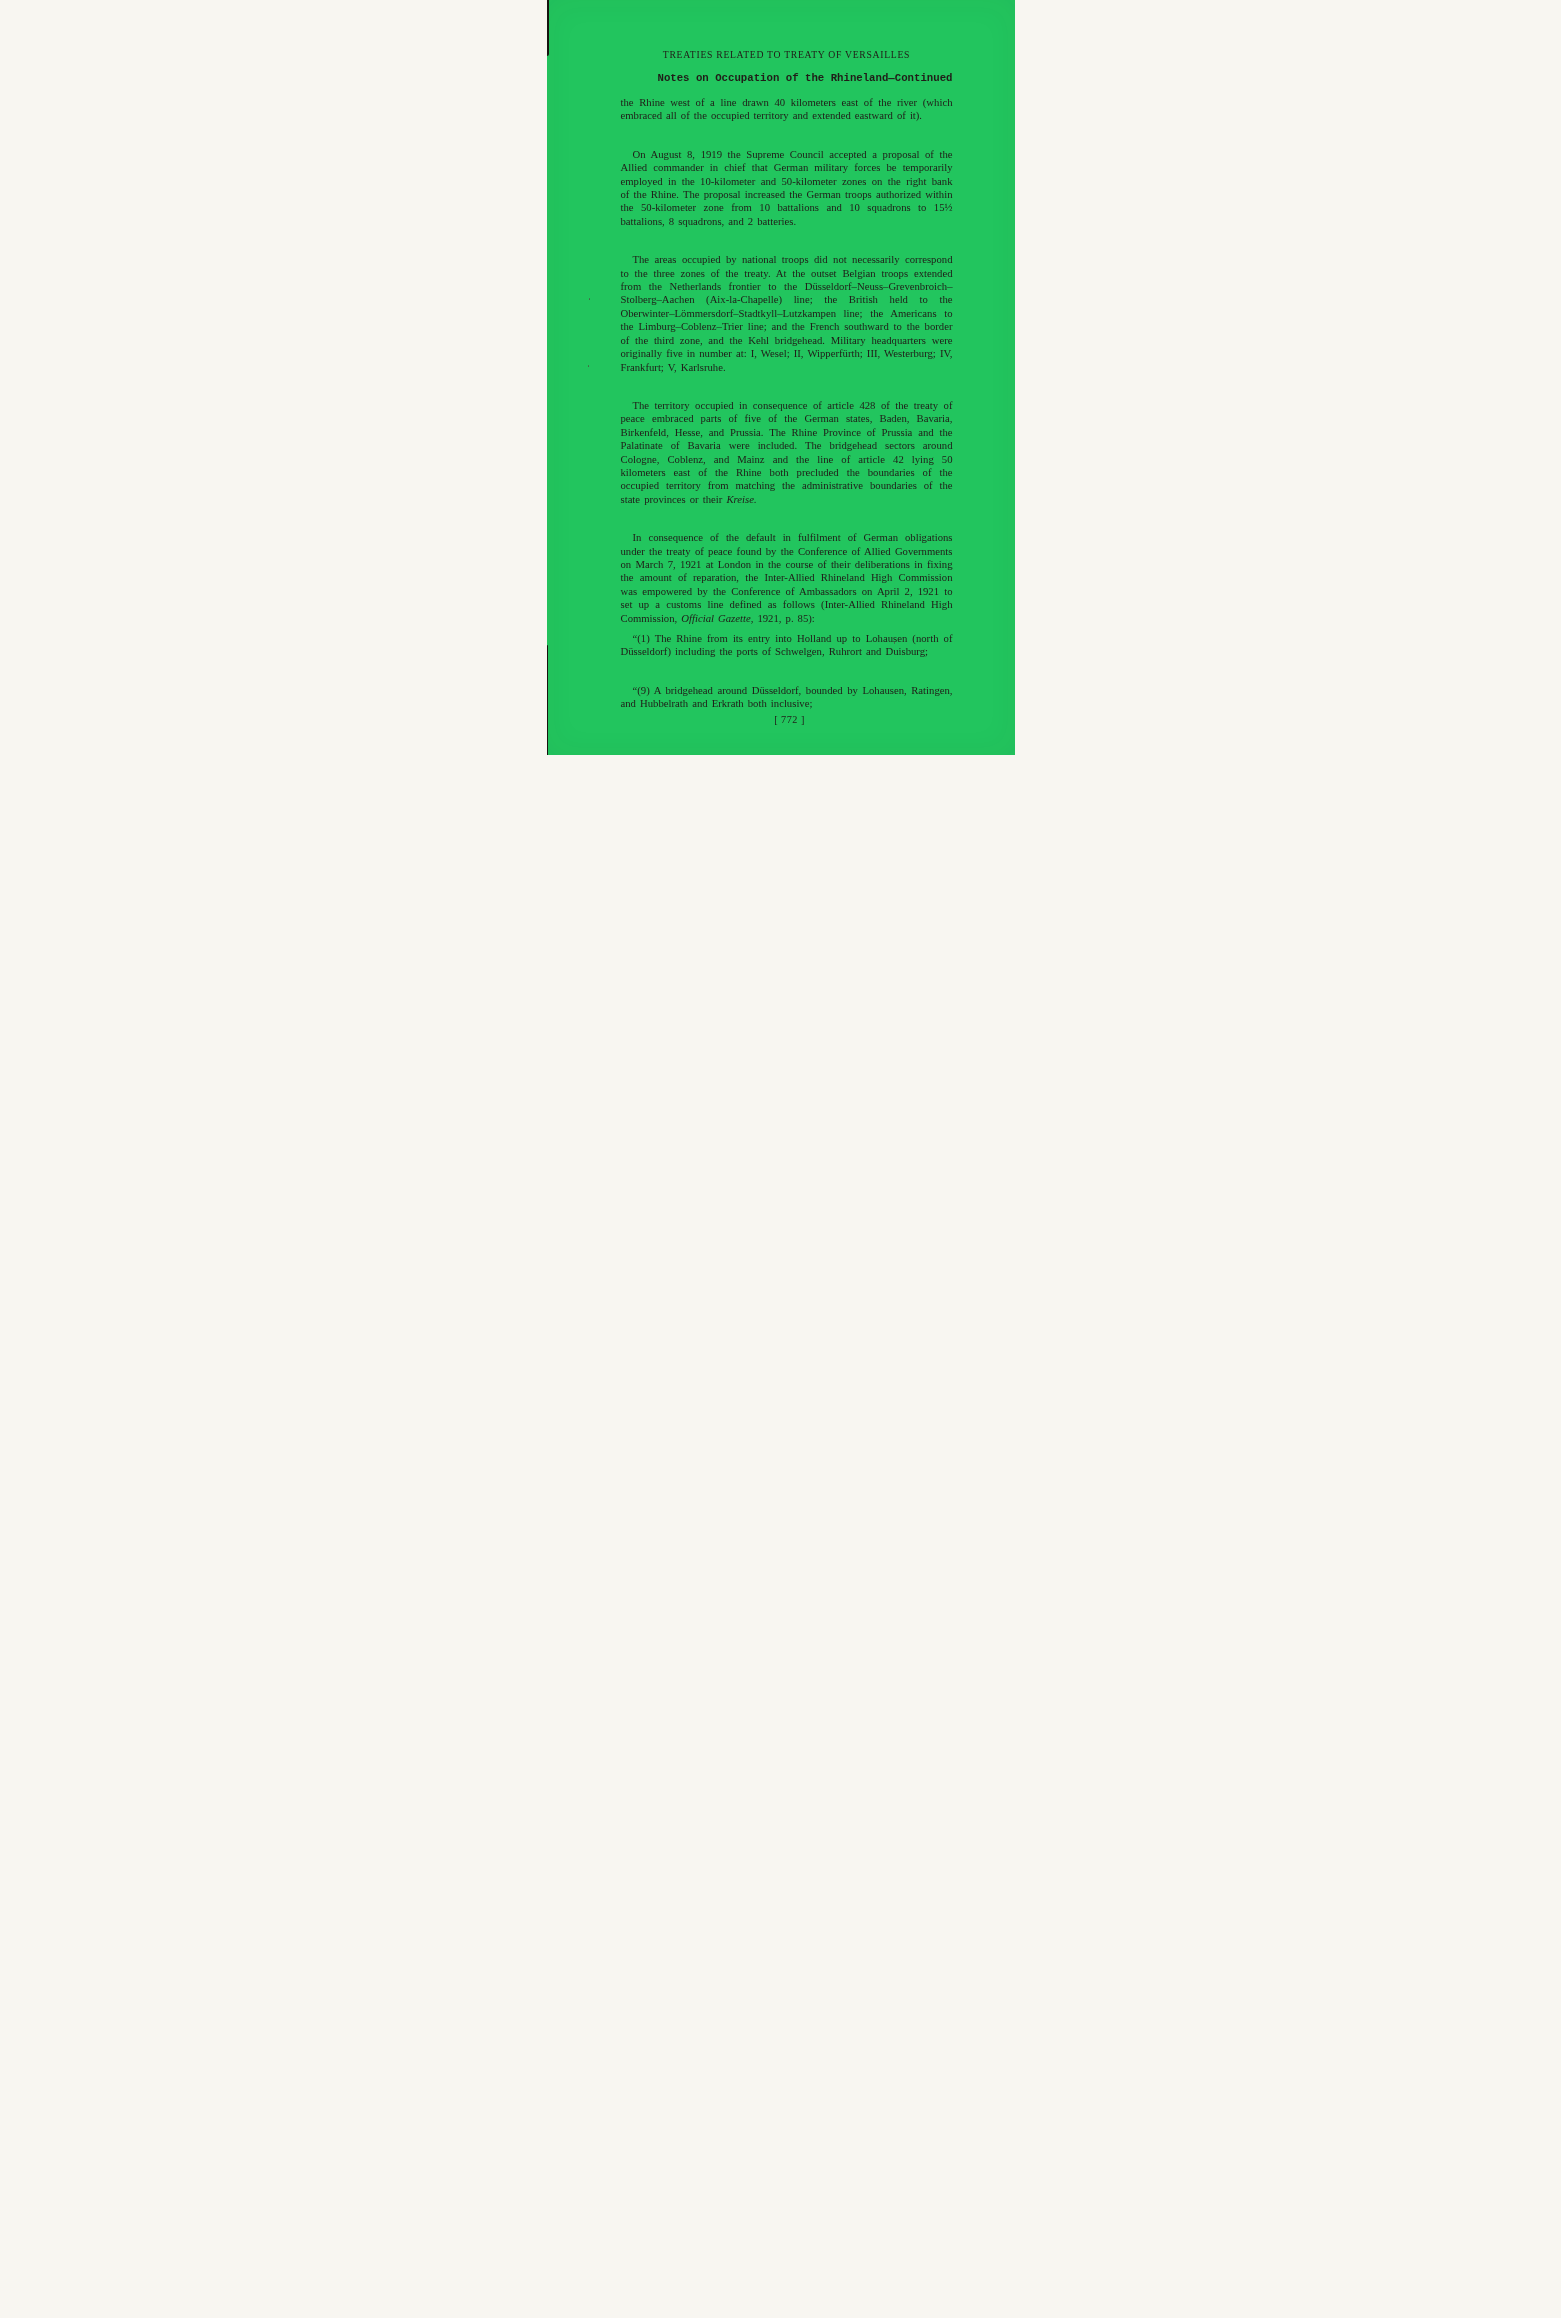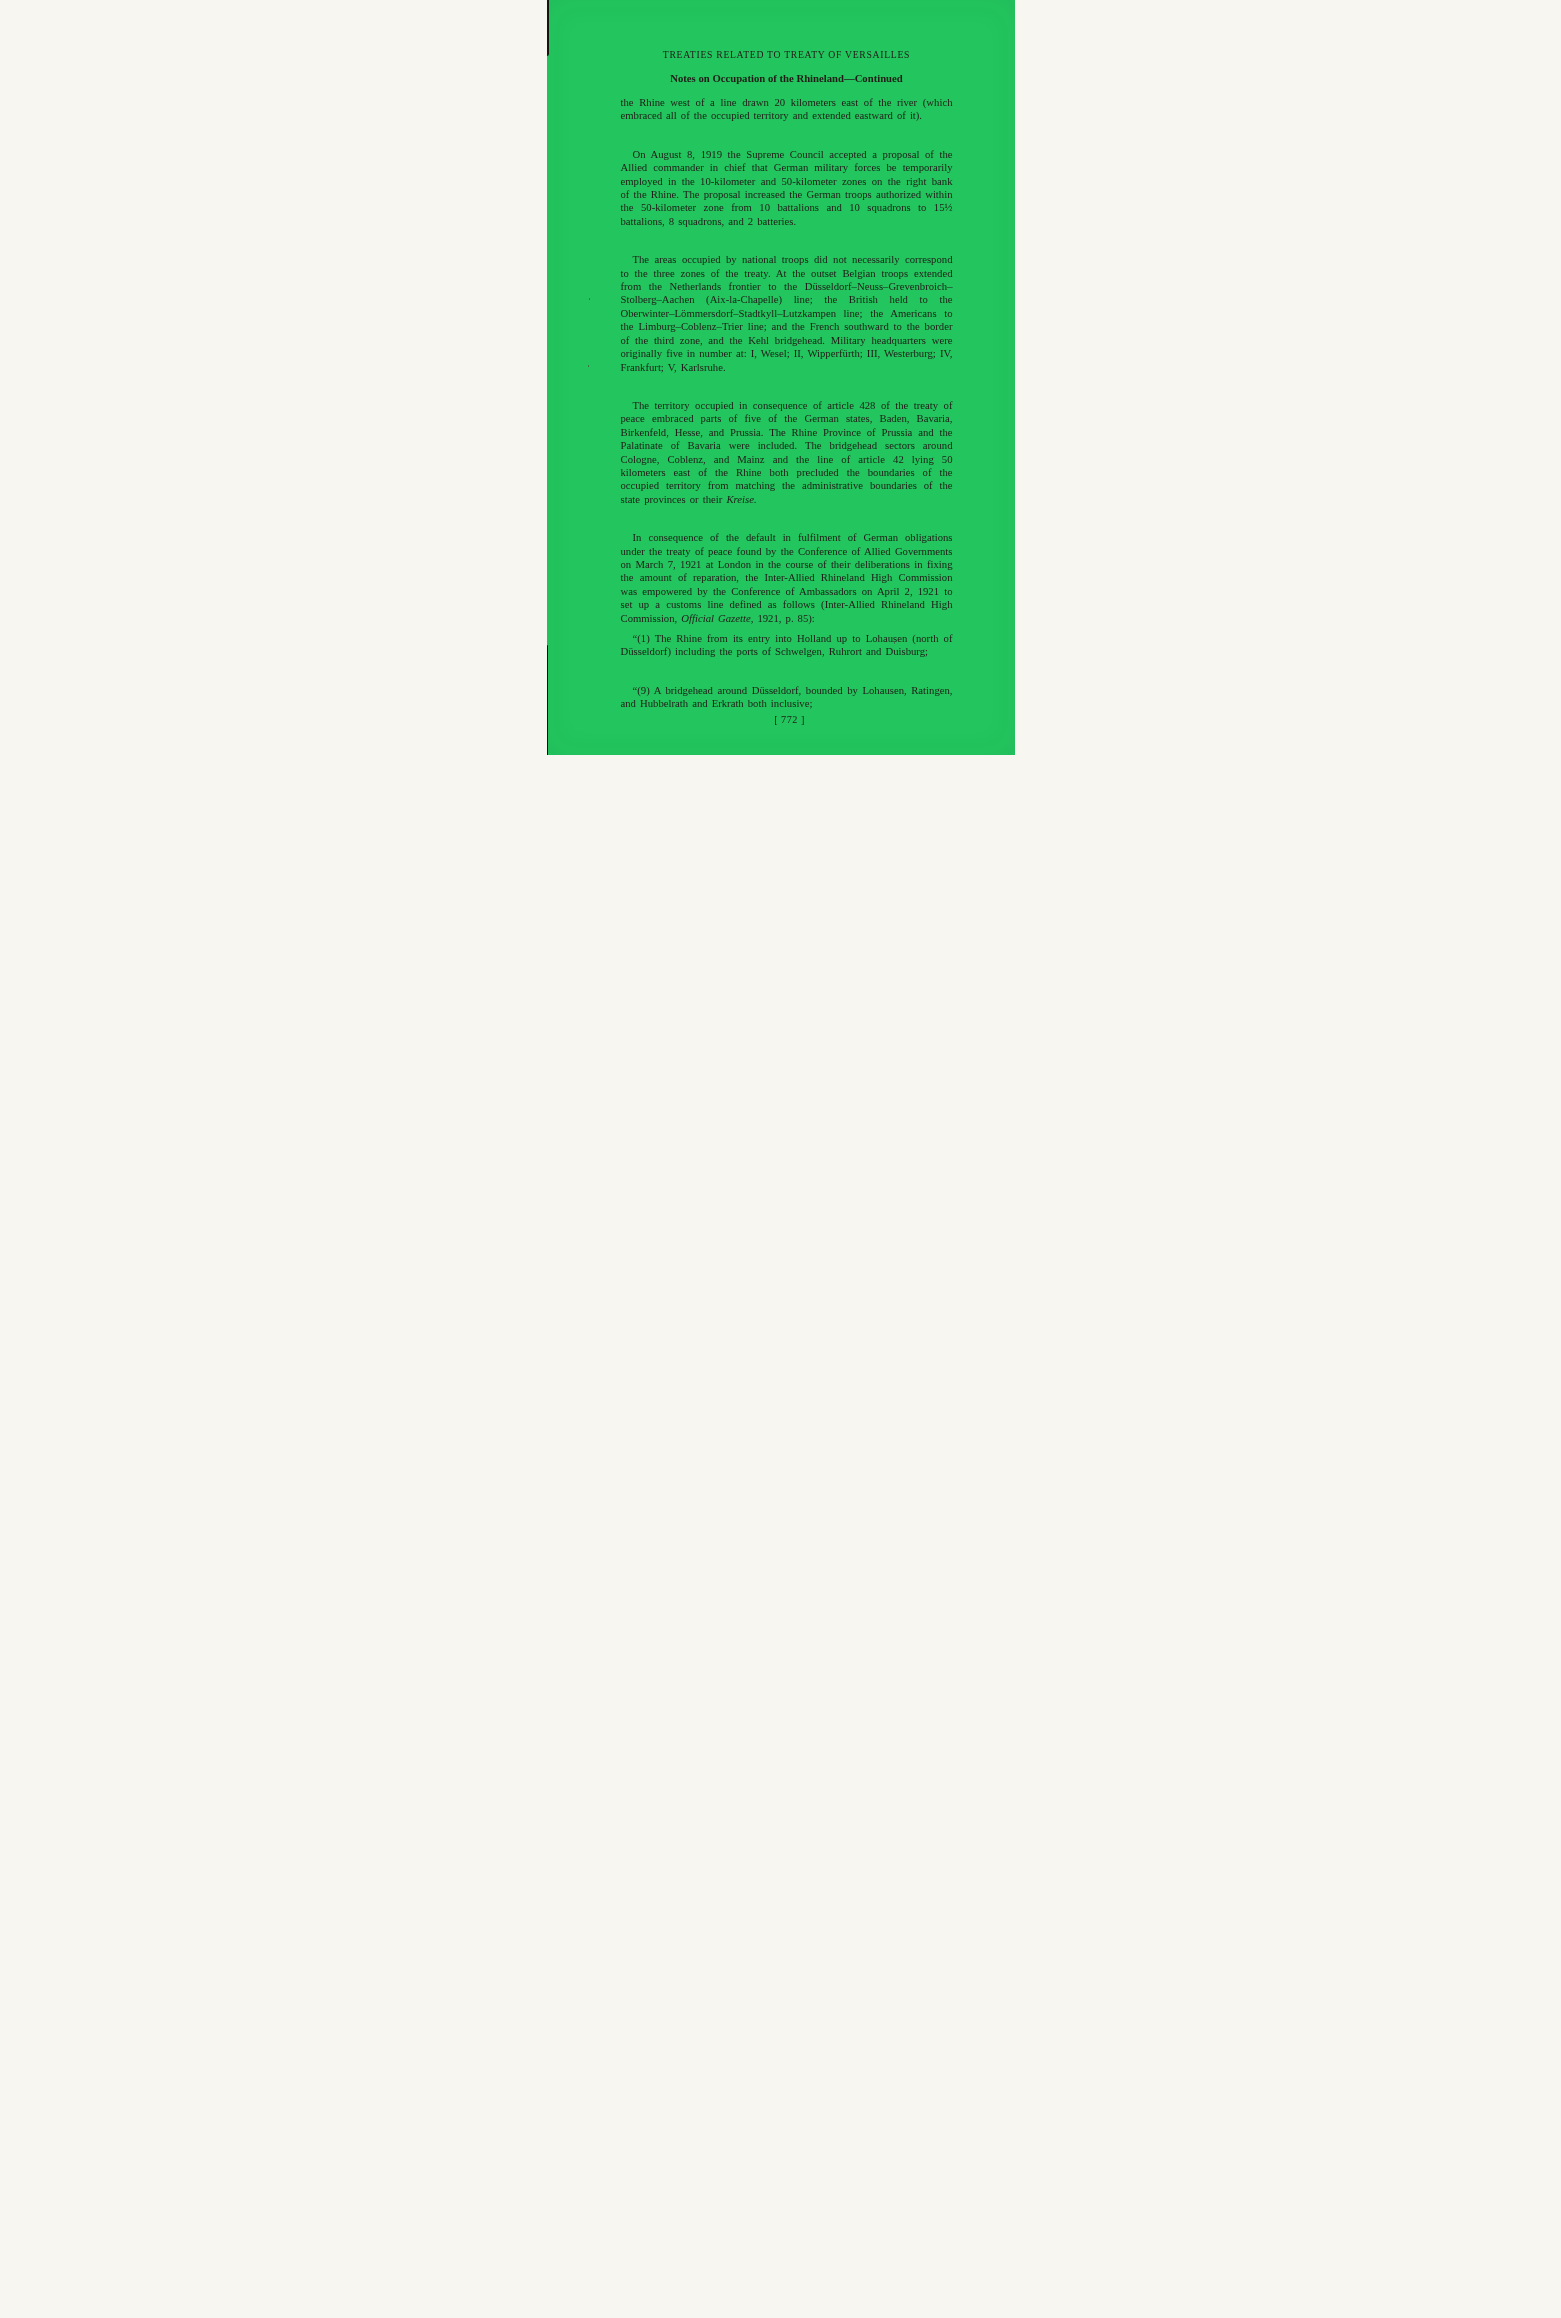--- a/index.html
+++ b/index.html
@@ -22,24 +22,25 @@
     padding: 49px 62px 0 74px; 
   }
   .running-header {
     text-align: center;
     font-size: 9.7px;
     letter-spacing: 0.7px;
     margin-bottom: 12px;
     white-space: nowrap;
   }
   .section-heading {
-    text-align: center;
+    text-align: right;
     font-size: 10.7px;
     font-weight: bold;
     margin: 0 0 12px 0;
+    font-family: Liberation Mono, monospace;
   }
   .paragraphs p.para {
     margin: 0;
     font-size: 10.7px;
     line-height: 13.4px;
     text-align: justify;
     word-spacing: 1.4px;
     hyphens: auto;
   }
   .paragraphs p.para.indent { text-indent: 12px; margin-top: 25px; }
@@ -81,21 +82,21 @@
   <div class="speck speck-1"></div>
   <div class="speck speck-2"></div>
   <div class="speck speck-3"></div>
 
   <div class="content">
     <div class="running-header">TREATIES RELATED TO TREATY OF VERSAILLES</div>
 
     <h1 class="section-heading">Notes on Occupation of the Rhineland—Continued</h1>
 
     <div class="paragraphs">
-        <p class="para"><span>the Rhine west of a line drawn 20 kilometers east of the river (which embraced all of the occupied territory and extended eastward of it).</span></p>
+        <p class="para"><span>the Rhine west of a line drawn 40 kilometers east of the river (which embraced all of the occupied territory and extended eastward of it).</span></p>
         <p class="para indent"><span>On August 8, 1919 the Supreme Council accepted a proposal of the Allied commander in chief that German military forces be temporarily employed in the 10-kilometer and 50-kilometer zones on the right bank of the Rhine. The proposal increased the German troops authorized within the 50-kilometer zone from 10 battalions and 10 squadrons to 15½ battalions, 8 squadrons, and 2 batteries.</span></p>
         <p class="para indent"><span>The areas occupied by national troops did not necessarily correspond to the three zones of the treaty. At the outset Belgian troops extended from the Netherlands frontier to the Düsseldorf–Neuss–Grevenbroich–Stolberg–Aachen (Aix-la-Chapelle) line; the British held to the Oberwinter–Lömmersdorf–Stadtkyll–Lutzkampen line; the Americans to the Limburg–Coblenz–Trier line; and the French southward to the border of the third zone, and the Kehl bridgehead. Military headquarters were originally five in number at: I, Wesel; II, Wipperfürth; III, Westerburg; IV, Frankfurt; V, Karlsruhe.</span></p>
         <p class="para indent"><span>The territory occupied in consequence of article 428 of the treaty of peace embraced parts of five of the German states, Baden, Bavaria, Birkenfeld, Hesse, and Prussia. The Rhine Province of Prussia and the Palatinate of Bavaria were included. The bridgehead sectors around Cologne, Coblenz, and Mainz and the line of article 42 lying 50 kilometers east of the Rhine both precluded the boundaries of the occupied territory from matching the administrative boundaries of the state provinces or their </span><span class="italic">Kreise.</span></p>
         <p class="para indent"><span>In consequence of the default in fulfilment of German obligations under the treaty of peace found by the Conference of Allied Governments on March 7, 1921 at London in the course of their deliberations in fixing the amount of reparation, the Inter-Allied Rhineland High Commission was empowered by the Conference of Ambassadors on April 2, 1921 to set up a customs line defined as follows (Inter-Allied Rhineland High Commission, </span><span class="italic">Official Gazette</span><span>, 1921, p. 85):</span></p>
         <p class="para indent space-before"><span>“(1) The Rhine from its entry into Holland up to Lohausen (north of Düsseldorf) including the ports of Schwelgen, Ruhrort and Duisburg;</span></p>
         <p class="para indent"><span>“(9) A bridgehead around Düsseldorf, bounded by Lohausen, Ratingen, and Hubbelrath and Erkrath both inclusive;</span></p>
       </div>
   </div>
 
   <div class="page-number">[ 772 ]</div>

